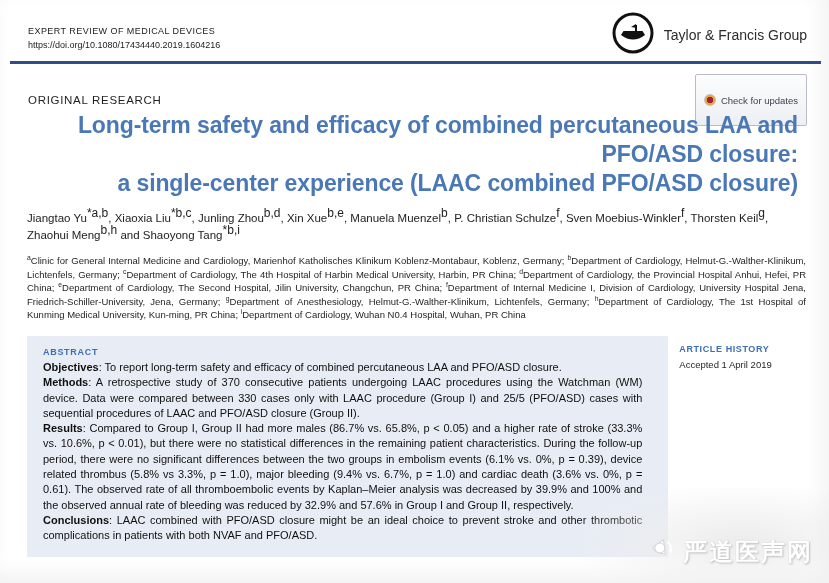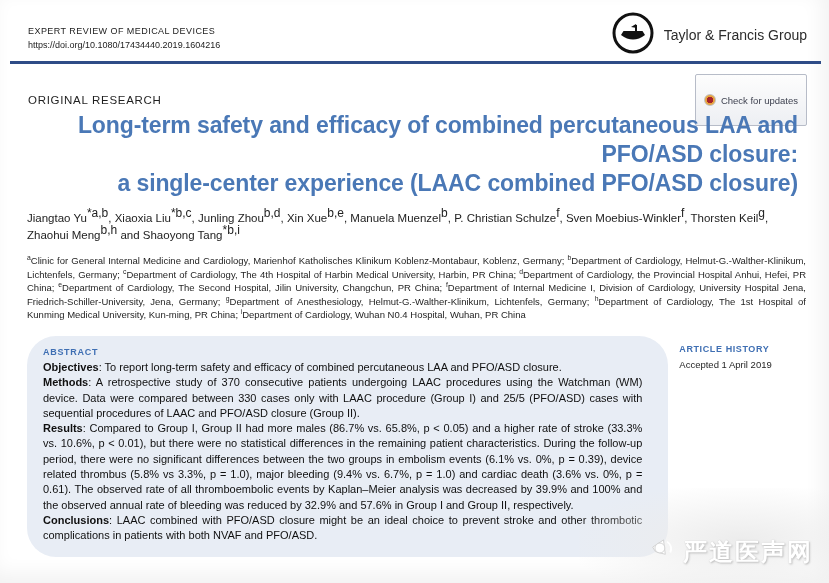--- a/index.html
+++ b/index.html
@@ -48,21 +48,21 @@
   
   .content{position:absolute;top:103px;left:27px;width:779px;}
   h1.title{margin:8px;font-size:23px;line-height:1.27;color:var(--accent);
     font-weight:bold;white-space:pre-line;letter-spacing:-0.1px;text-align:right;}
   .authors{margin-top:11px;font-size:11.5px;color:#222;line-height:1.5;}
   .authors sup{font-size:12px;line-height:0;text-align:center;}
   .affiliations{margin-top:10px;font-size:9.5px;color:#1f1f1f;line-height:1.43;text-align:justify;}
   .affiliations sup{font-size:6.8px;line-height:0;}
 
   .main-row{margin-top:14px;display:flex;gap:11px;align-items:flex-start;}
-  .abstract-box{width:747px;background:var(--abstract-bg);padding:11px 26px 14px 16px;border-radius:29px;}
+  .abstract-box{width:747px;background:var(--abstract-bg);padding:11px 26px 14px 16px;}
   .abs-heading{font-size:9px;font-weight:bold;color:var(--heading);letter-spacing:0.7px;margin-bottom:3px;}
   .abstract-box p{margin:0;font-size:11px;line-height:1.39;text-align:justify;color:#101010;}
   .abstract-box p b.abs-label::after{content:": ";font-weight:400;white-space:pre;}
 
   .sidebar{width:149px;padding-top:7px;font-size:9.5px;color:#1f1f1f;line-height:1.4;}
   .side-heading{font-size:9px;font-weight:bold;color:var(--heading);letter-spacing:0.6px;margin-bottom:2px;}
   .side-block-keywords{margin-top:13px;}
 
   
   .watermark{position:absolute;right:16px;bottom:15px;display:flex;align-items:flex-start;gap:6px;}

